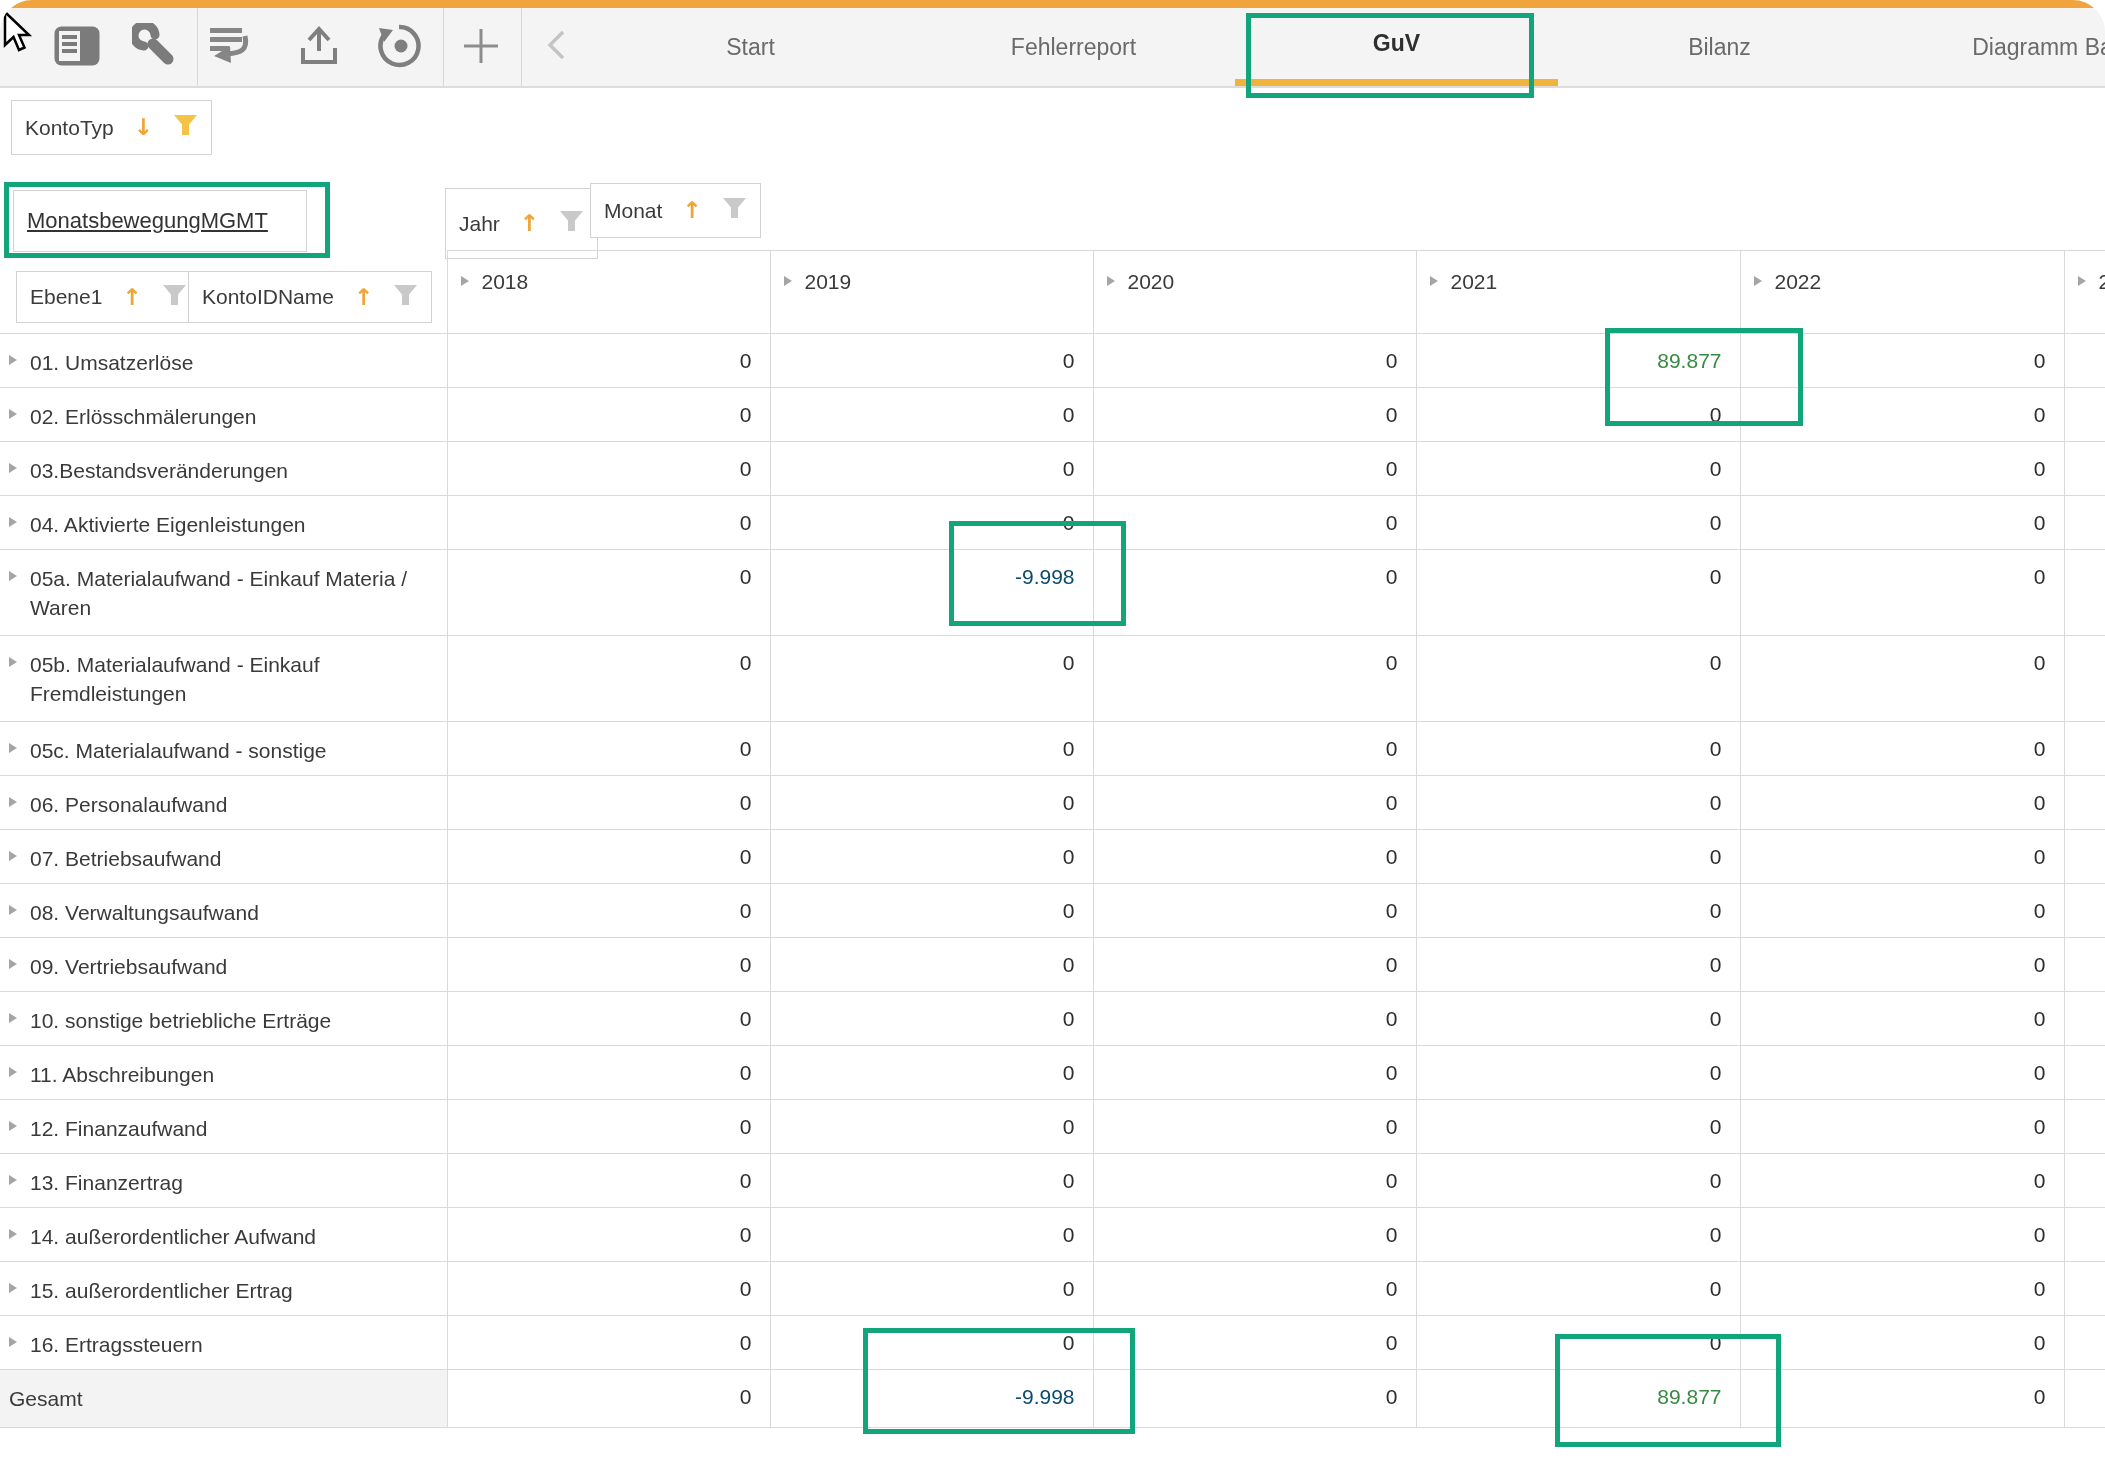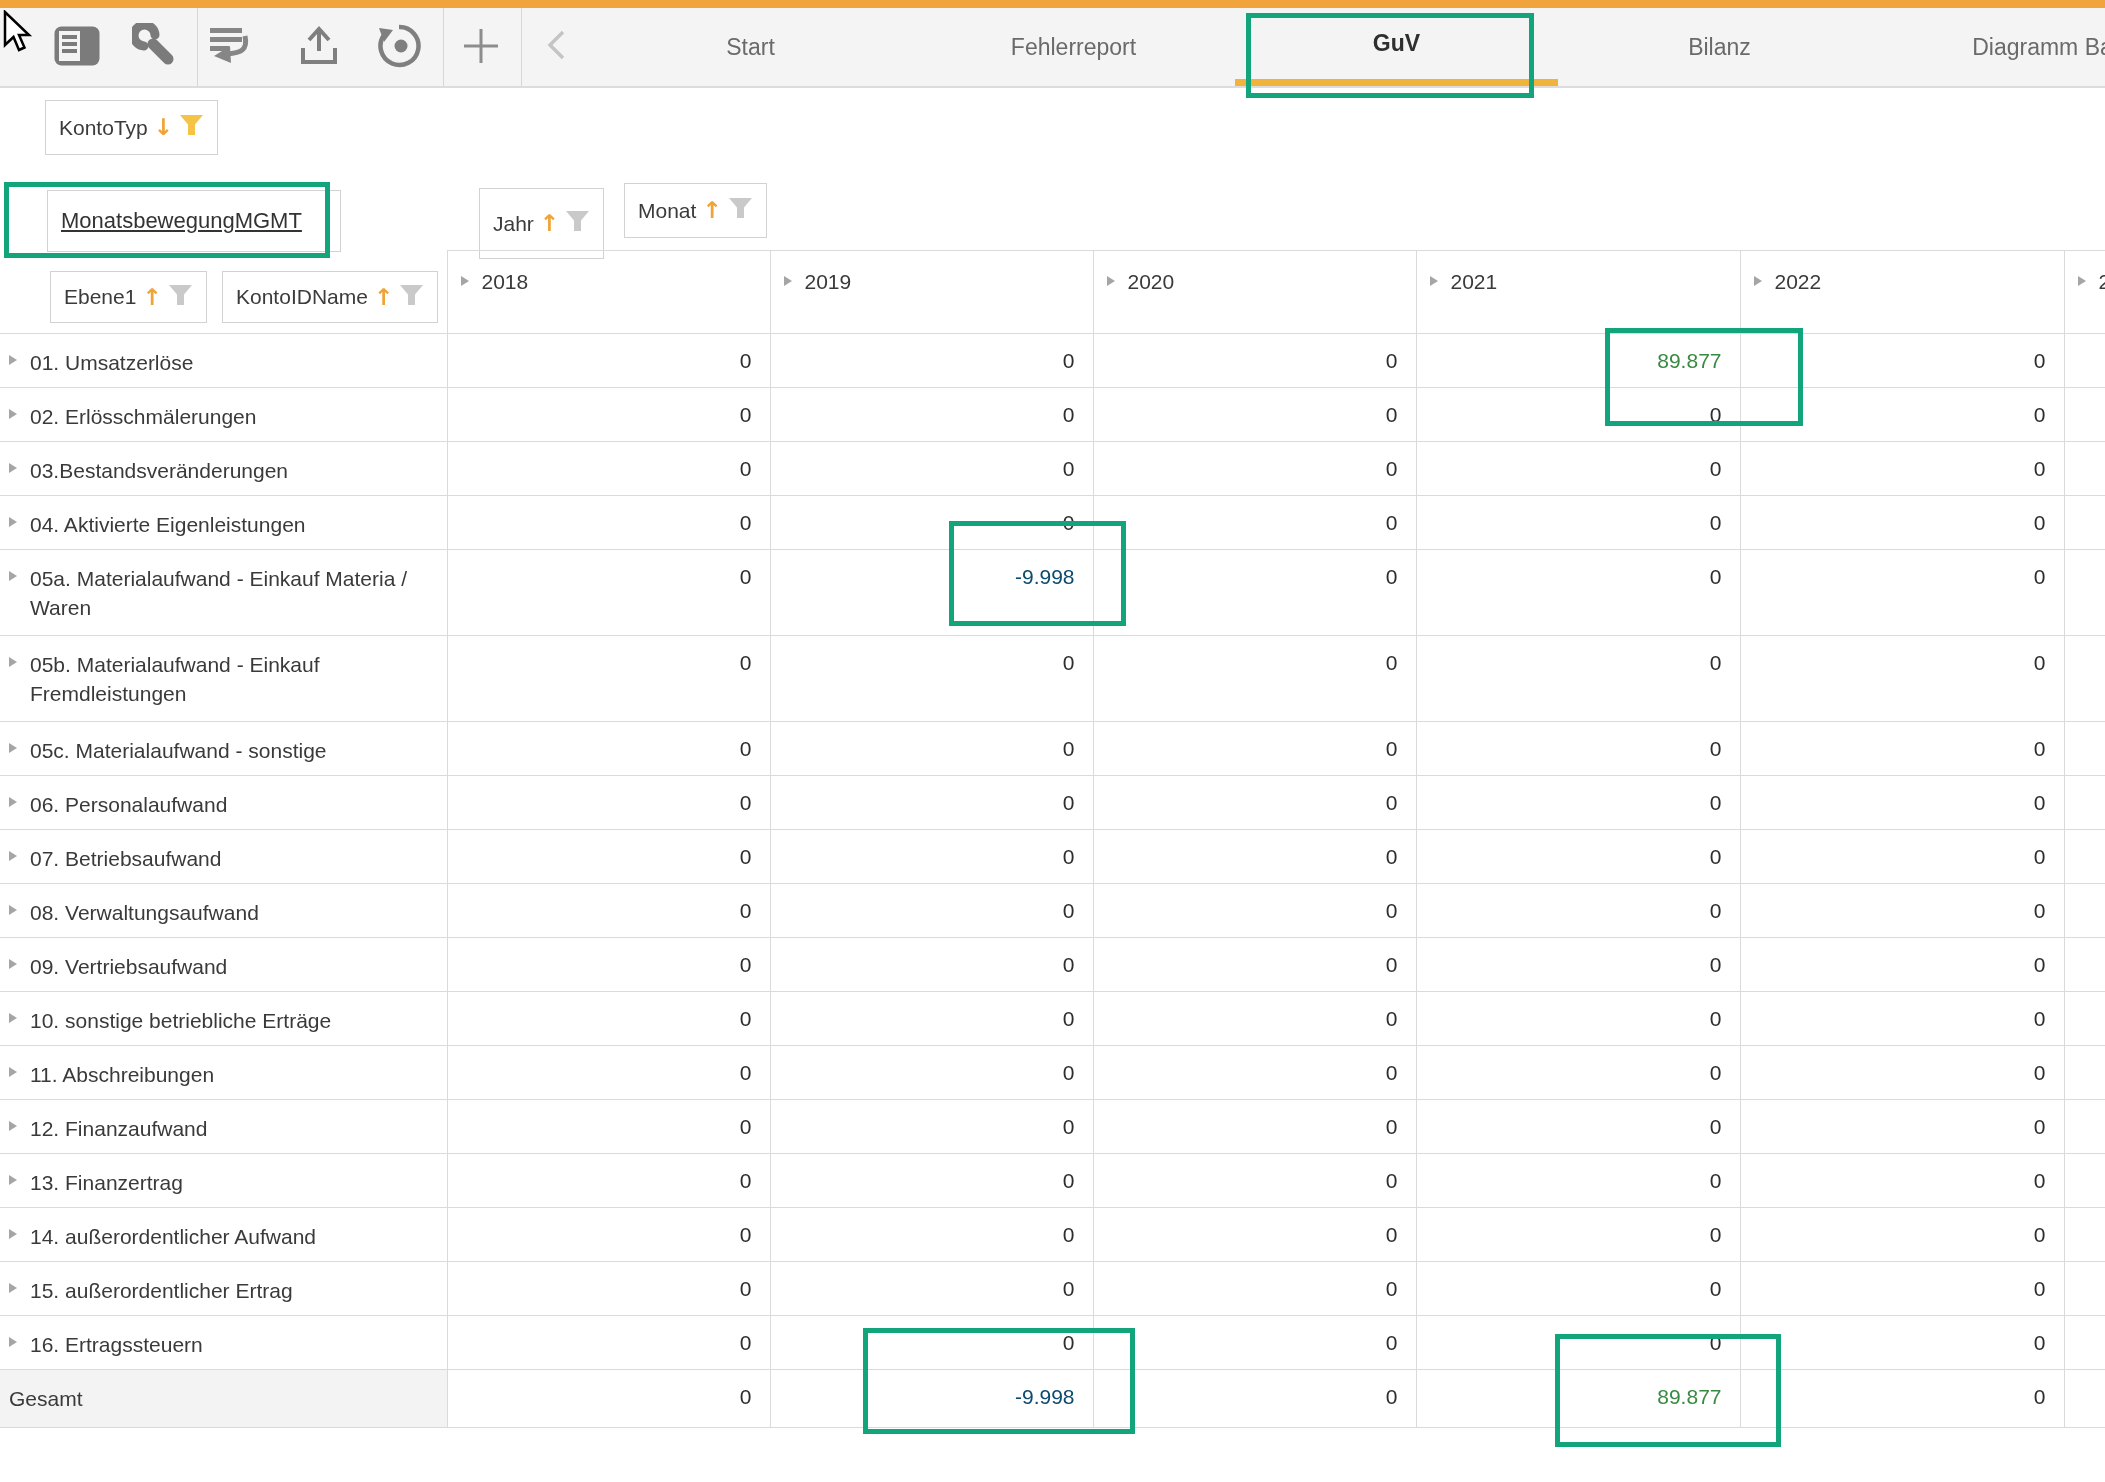--- a/index.html
+++ b/index.html
@@ -1,32 +1,32 @@
 <!DOCTYPE html>
 <html><head>
 <meta charset="utf-8">
 <style>
   html,body{margin:0;padding:0;background:#ffffff;}
   .screen{
     position:relative;width:2105px;height:1482px;overflow:hidden;background:#ffffff;
-    font-family:"Liberation Sans","DejaVu Sans",sans-serif;color:#3a3a3a;
+    font-family:"Liberation Sans","DejaVu Sans",sans-serif;color:#3a3a3a;border-radius:32px;
   }
   
   .topbar{position:absolute;top:0;left:0;width:2105px;height:8px;background:#F2A43C;}
   .chrome{position:absolute;top:8px;left:0;width:2105px;height:80px;background:#f4f4f4;border-bottom:2px solid #dcdcdc;box-sizing:border-box;}
   .tool-btn{position:absolute;top:0;height:78px;display:flex;align-items:center;justify-content:center;background:transparent;border:0;padding:0;cursor:pointer;}
   .sep{position:absolute;top:0;width:1px;height:78px;background:#d7d7d7;}
   .tabstrip{position:absolute;top:0;left:523px;height:78px;display:flex;}
   .nav-back{width:66px;height:78px;display:flex;align-items:center;justify-content:center;}
   .tab{width:323px;height:78px;box-sizing:border-box;display:flex;align-items:center;justify-content:center;
        font-size:23px;color:#6a6a6a;cursor:pointer;}
   .tab.active{font-weight:bold;color:#2f2f2f;border-bottom:7px solid #F0B43C;}
   
   .chip{position:absolute;background:#ffffff;border:1px solid #d2d2d2;box-sizing:border-box;
-        display:flex;align-items:center;gap:6px;padding:0 13px;font-size:21px;color:#3b3b3b;margin-left:34px;}
+        display:flex;align-items:center;gap:20px;padding:0 13px;font-size:21px;color:#3b3b3b;}
   .chip .sortarrow{font-family:"DejaVu Sans",sans-serif;font-size:23px;font-weight:bold;color:#F0A437;line-height:1;}
   .chip-kontotyp{left:11px;top:100px;height:55px;}
   .chip-measure{left:13px;top:190px;height:62px;min-width:294px;font-size:22px;color:#333;text-decoration:underline;}
   .chip-jahr{left:445px;top:188px;height:71px;}
   .chip-monat{left:590px;top:183px;height:55px;}
   .chip-ebene1{left:16px;top:271px;height:52px;z-index:5;}
   .chip-kontoid{left:188px;top:271px;height:52px;z-index:5;}
   
   .pivot{position:absolute;top:250px;left:0;width:2105px;border-collapse:collapse;table-layout:fixed;}
   .pivot th,.pivot td{box-sizing:border-box;vertical-align:top;font-weight:normal;overflow:hidden;}

